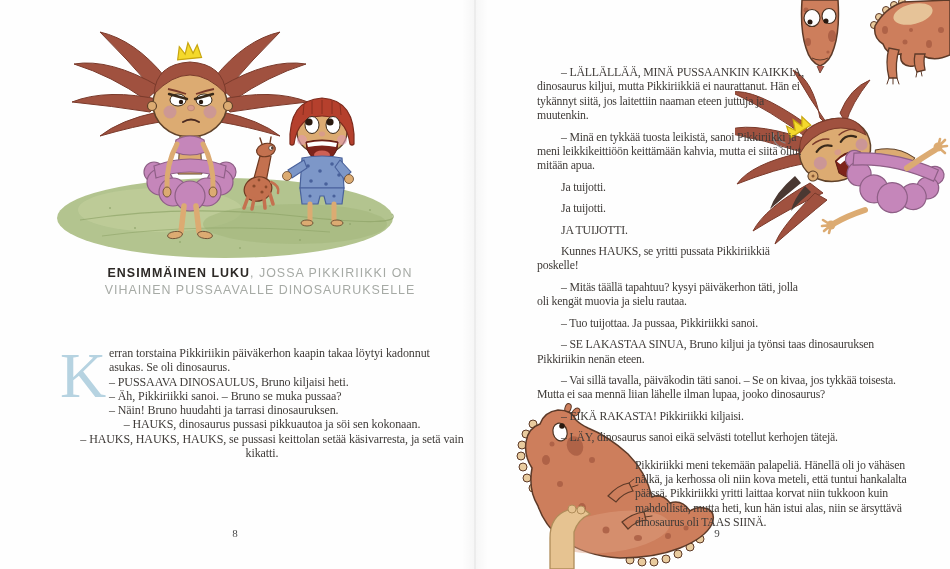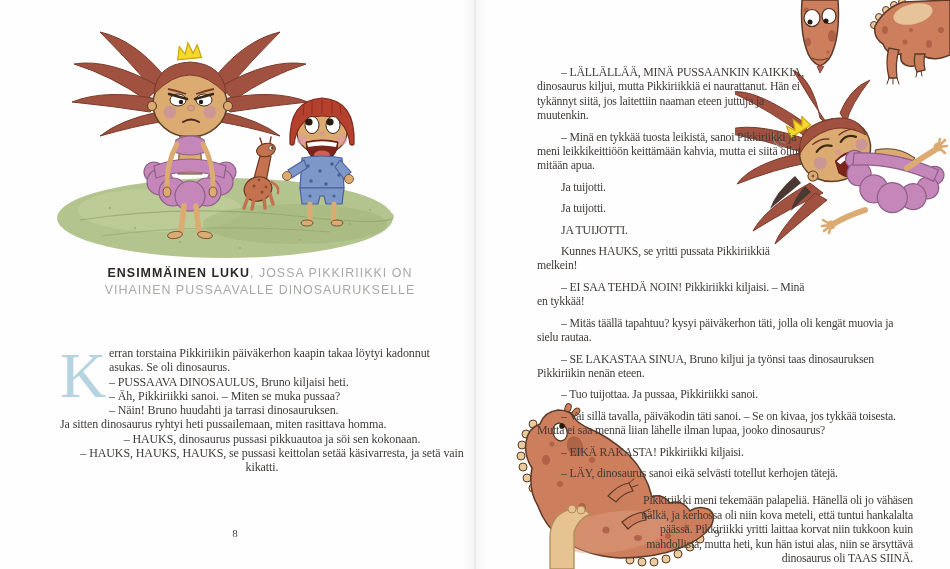--- a/index.html
+++ b/index.html
@@ -27,21 +27,21 @@
   .left-text p.ind{text-indent:20px;text-align:center;}
   .dropcap{float:left;width:42px;height:57px;margin:2px 7px 0 0;
     font-size:64px;line-height:56px;color:#b6d3e1;text-align:left;}
 
   
   .right-text{position:absolute;left:530px;top:58px;width:385px;
     font-size:11.8px;line-height:14.4px;letter-spacing:-0.2px;}
   .right-text p{margin:7px;}
   .right-text p.ind{text-indent:24px;}
   .wrap-spacer{float:right;width:105px;height:224px;}
-  .final-para{margin:13px 0 0 105px !important;width:278px;text-align:right;}
+  .final-para{margin:13px 0 0 105px !important;width:278px;}
 
   .page-number{position:absolute;top:527px;font-size:11px;color:#4a4a4a;width:20px;text-align:center;}
   .pn-left{left:225px;}
   .pn-right{left:707px;}
 </style>
 </head>
 <body>
 
 <div class="spread">
 
@@ -180,23 +180,22 @@
       </g>
     </svg>
 
     <div class="chapter-heading">
       <span class="ch-bold">ENSIMMÄINEN LUKU</span><span class="ch-light">, JOSSA PIKKIRIIKKI ON VIHAINEN PUSSAAVALLE DINOSAURUKSELLE</span>
     </div>
 
     <div class="left-text">
       <p><span class="dropcap">K</span><span>erran torstaina Pikkiriikin päiväkerhon kaapin takaa löytyi kadonnut asukas. Se oli dinosaurus.</span></p>
       <p>– PUSSAAVA DINOSAULUS, Bruno kiljaisi heti.</p>
-      <p>– Äh, Pikkiriikki sanoi. – Miten se muka pussaa?</p>
+      <p>– Äh, Pikkiriikki sanoi. – Bruno se muka pussaa?</p>
       <p>– Näin! Bruno huudahti ja tarrasi dinosauruksen.</p>
-      <p>Ja sitten dinosaurus ryhtyi heti pussailemaan, miten rasittava homma.</p>
       <p class="ind">– HAUKS, dinosaurus pussasi pikkuautoa ja söi sen kokonaan.</p>
       <p class="ind">– HAUKS, HAUKS, HAUKS, se pussasi keittolan setää käsivarresta, ja setä vain kikatti.</p>
     </div>
 
     <div class="page-number pn-left">8</div>
   </div>
 
   <div>
 
     <svg class="illus" role="img" style="left:780px;top:0;" width="170" height="108" viewBox="0 0 170 108" aria-label="Spotted dinosaur hangs upside down from the top edge, googly eyes looking down">
@@ -350,25 +349,24 @@
       </g>
     </svg>
 
     <div class="right-text">
       <div class="wrap-spacer"></div>
       <p class="ind">– LÄLLÄLLÄÄ, MINÄ PUSSAANKIN KAIKKIA, dinosaurus kiljui, mutta Pikkiriikkiä ei naurattanut. Hän ei tykännyt siitä, jos laitettiin naaman eteen juttuja ja muutenkin.</p>
       <p class="ind">– Minä en tykkää tuosta leikistä, sanoi Pikkiriikki ja meni leikkikeittiöön keittämään kahvia, mutta ei siitä ollut mitään apua.</p>
       <p class="ind">Ja tuijotti.</p>
       <p class="ind">Ja tuijotti.</p>
       <p class="ind">JA TUIJOTTI.</p>
-      <p class="ind">Kunnes HAUKS, se yritti pussata Pikkiriikkiä melkein!</p>
-      <p class="ind">– EI SAA TEHDÄ NOIN! Pikkiriikki kiljaisi. – Minä en tykkää!</p>
+      <p class="ind">Kunnes HAUKS, se yritti pussata Pikkiriikkiä poskelle!</p>
       <p class="ind">– Mitäs täällä tapahtuu? kysyi päiväkerhon täti, jolla oli kengät muovia ja sielu rautaa.</p>
+      <p class="ind">– Tuo tuijottaa. Ja pussaa, Pikkiriikki sanoi.</p>
       <p class="ind">– SE LAKASTAA SINUA, Bruno kiljui ja työnsi taas dinosauruksen Pikkiriikin nenän eteen.</p>
-      <p class="ind">– Tuo tuijottaa. Ja pussaa, Pikkiriikki sanoi.</p>
       <p class="ind">– Vai sillä tavalla, päiväkodin täti sanoi. – Se on kivaa, jos tykkää toisesta. Mutta ei saa mennä liian lähelle ilman lupaa, jooko dinosaurus?</p>
       <p class="ind">– EIKÄ RAKASTA! Pikkiriikki kiljaisi.</p>
       <p class="ind">– LÄY, dinosaurus sanoi eikä selvästi totellut kerhojen tätejä.</p>
       <p class="final-para">Pikkiriikki meni tekemään palapeliä. Hänellä oli jo vähäsen nälkä, ja kerhossa oli niin kova meteli, että tuntui hankalalta päässä. Pikkiriikki yritti laittaa korvat niin tukkoon kuin mahdollista, mutta heti, kun hän istui alas, niin se ärsyttävä dinosaurus oli TAAS SIINÄ.</p>
     </div>
 
     <div class="page-number pn-right">9</div>
   </div>
 
   <div class="gutter-shade"></div>

